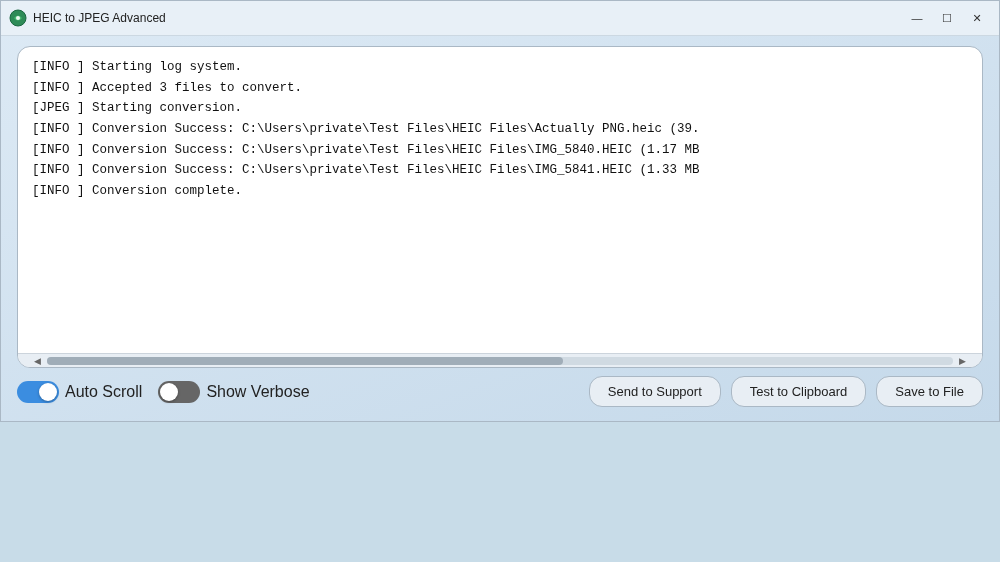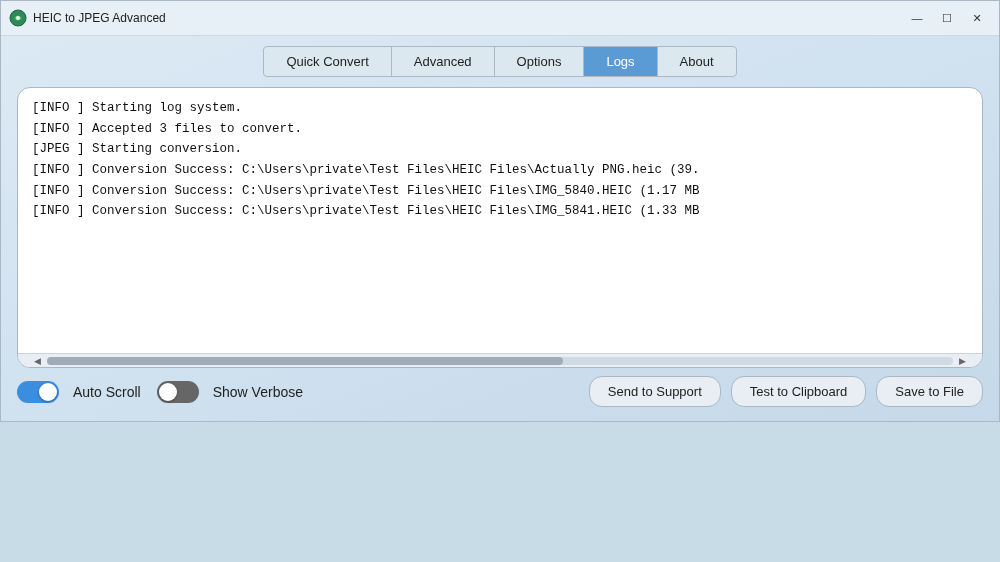--- a/index.html
+++ b/index.html
@@ -180,23 +180,22 @@
     }
 
     .toggle-group {
       display: flex;
       align-items: center;
       gap: 6px;
       flex: 1;
     }
 
     .toggle-label {
-      font-size: 14px;
+      font-size: 16px;
       color: #222;
-      margin-left: 8px;
     }
 
     .toggle {
       width: 42px;
       height: 22px;
       border-radius: 11px;
       position: relative;
       cursor: pointer;
     }
 
@@ -254,38 +253,30 @@
     <span class="titlebar-title">HEIC to JPEG Advanced</span>
     <div class="titlebar-controls">
       <button class="titlebar-btn">—</button>
       <button class="titlebar-btn">☐</button>
       <button class="titlebar-btn close">✕</button>
     </div>
   </div>
 
   <div class="main-content">
 
-    <div class="tabs">
-      <div class="tab-bar">
-        <button class="tab">Quick Convert</button>
-        <button class="tab">Advanced</button>
-        <button class="tab">Options</button>
-        <button class="tab active">Logs</button>
-        <button class="tab">About</button>
-      </div>
-    </div>
 
     <div class="log-panel">
       <div class="log-content">
         <div class="log-line">[INFO    ] Starting log system.</div>
         <div class="log-line">[INFO    ] Accepted 3 files to convert.</div>
         <div class="log-line">[JPEG    ] Starting conversion.</div>
         <div class="log-line">[INFO    ] Conversion Success: C:\Users\private\Test Files\HEIC Files\Actually PNG.heic (39.</div>
         <div class="log-line">[INFO    ] Conversion Success: C:\Users\private\Test Files\HEIC Files\IMG_5840.HEIC (1.17 MB</div>
         <div class="log-line">[INFO    ] Conversion Success: C:\Users\private\Test Files\HEIC Files\IMG_5841.HEIC (1.33 MB</div>
+        <div class="log-line">[INFO    ] Conversion complete.</div>
       </div>
 
       <div class="log-scrollbar-h">
         <span class="scroll-arrow">◀</span>
         <div class="scroll-track">
           <div class="scroll-thumb" style="width: 57%;"></div>
         </div>
         <span class="scroll-arrow">▶</span>
       </div>
     </div>

